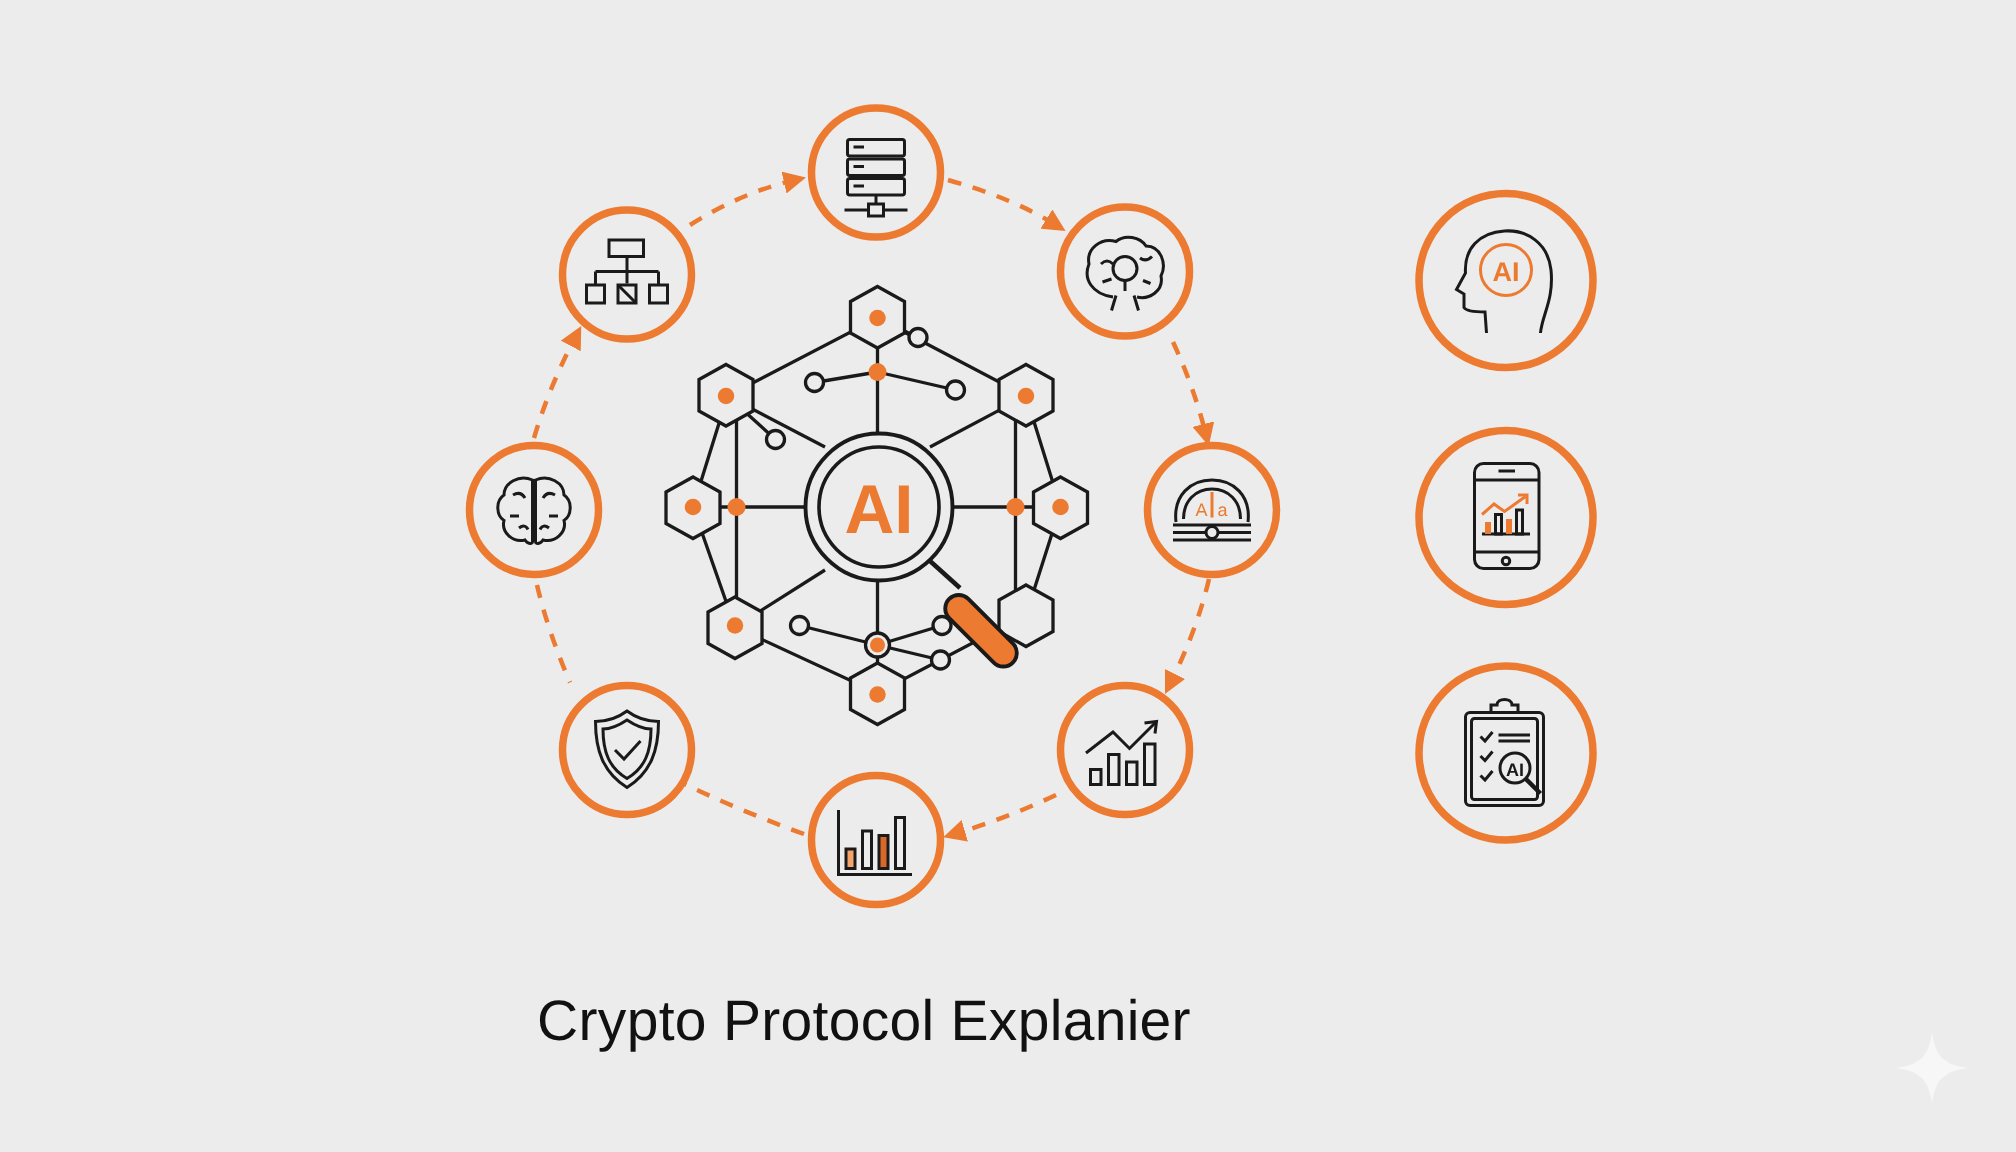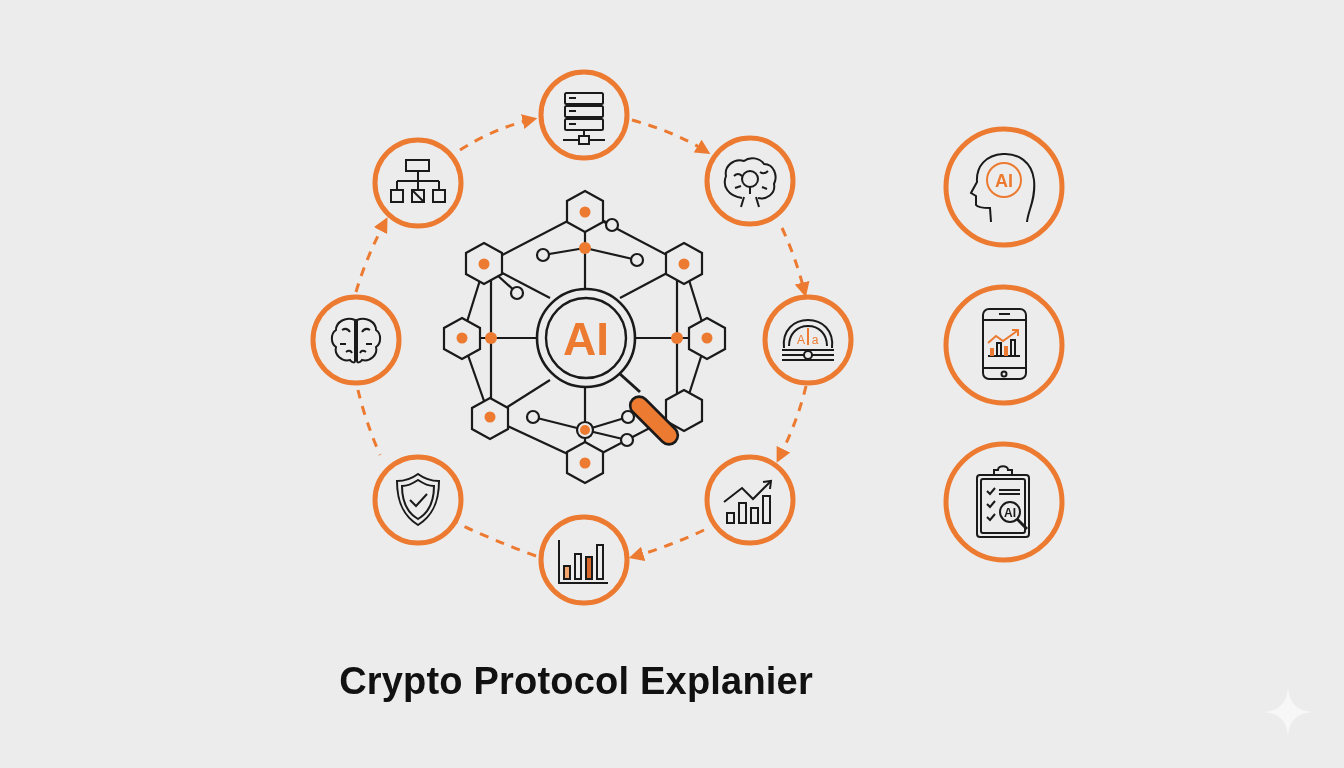--- a/index.html
+++ b/index.html
@@ -1,18 +1,18 @@
 <!DOCTYPE html>
 <html><head>
 <meta charset="utf-8">
 <style>
   html,body{margin:0;padding:0;}
   body{width:1344px;height:768px;background:#ececec;position:relative;overflow:hidden;font-family:"Liberation Sans",sans-serif;}
   svg.main{position:absolute;left:0;top:0;}
-  .title{position:absolute;left:0;width:1152px;top:660px;text-align:center;font-size:38px;font-weight:bold;color:#111;letter-spacing:0.2px;}
+  .title{position:absolute;left:0;width:1152px;top:660px;text-align:center;font-size:38px;font-weight:normal;color:#111;letter-spacing:0.2px;}
   .sparkle{position:absolute;left:1262px;top:686px;width:52px;height:52px;}
   .node{cursor:pointer;}
 </style>
 </head>
 <body>
 
 <svg class="main" width="1344" height="768" viewBox="0 0 1344 768" xmlns="http://www.w3.org/2000/svg">
   <defs>
     <marker id="arr" viewBox="0 0 10 10" refX="5" refY="5" markerWidth="5" markerHeight="5" orient="auto">
       <path d="M0,0 L10,5 L0,10 z" fill="#ec7a30"></path>

